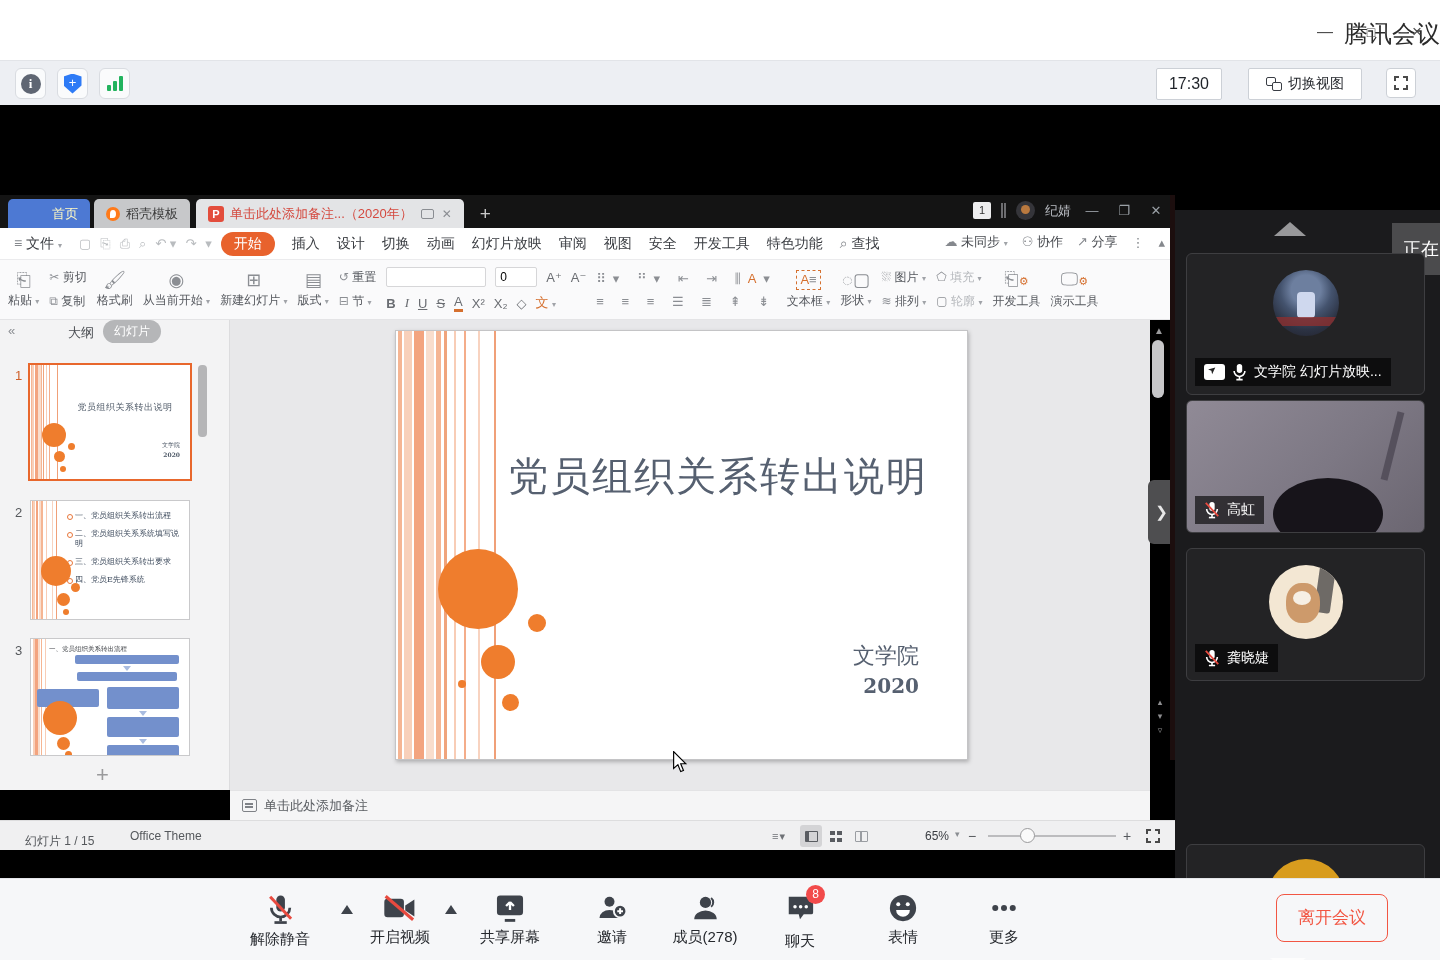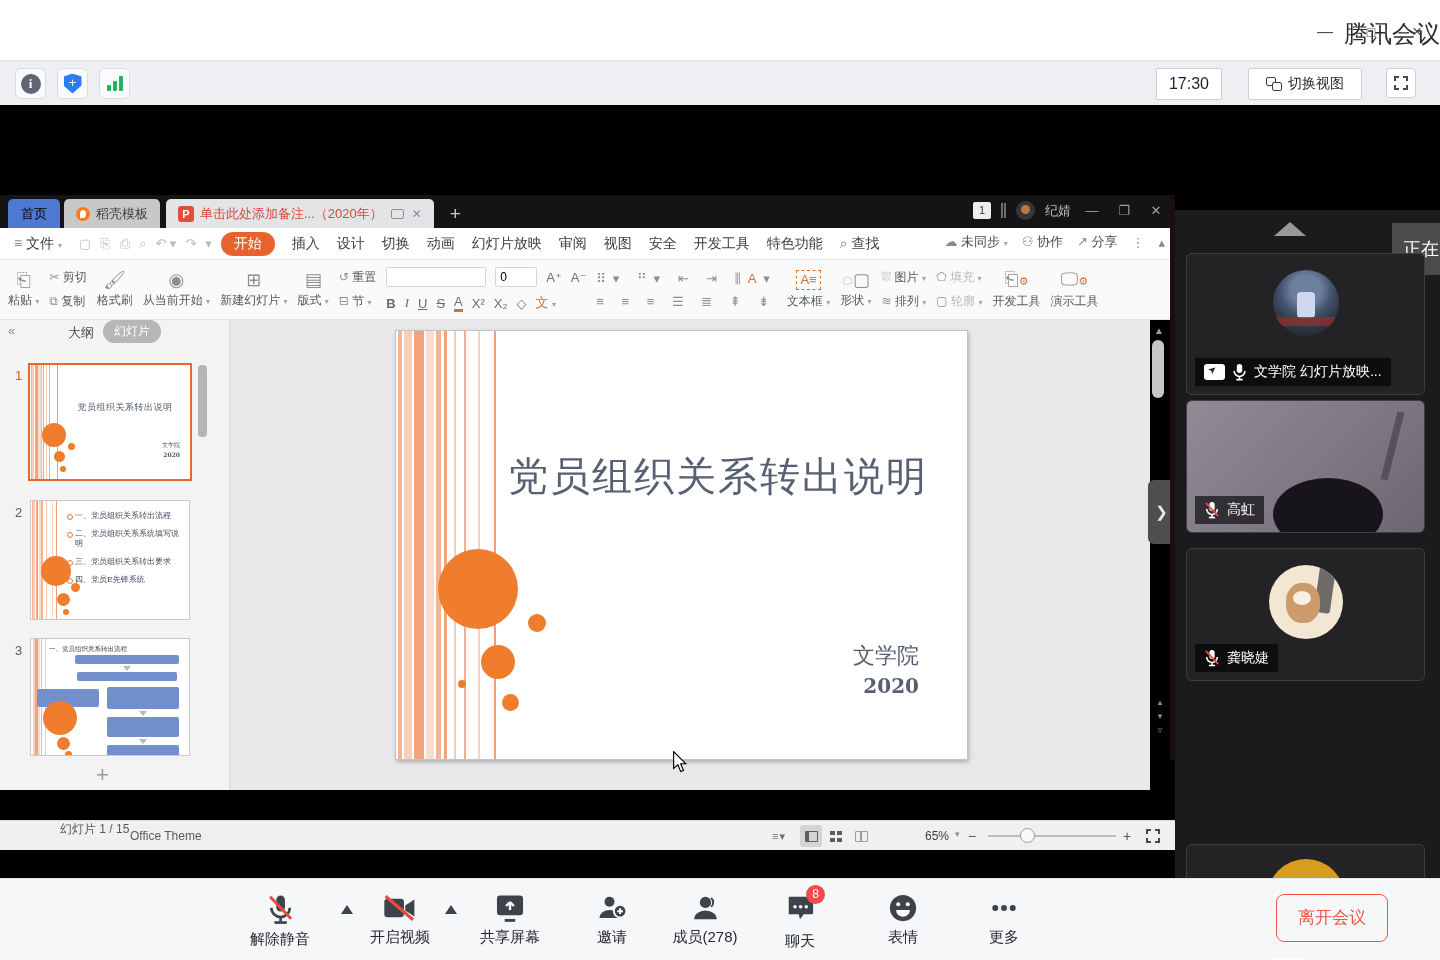--- a/index.html
+++ b/index.html
@@ -42,21 +42,21 @@
     background-repeat:no-repeat; }
 
   
   #stage { left:0; top:105px; width:1440px; height:773px; background:#000; }
 
   
   #wps { left:0; top:90px; width:1175px; height:625px; }
   
   #wps-tabs { left:0; top:0; width:1175px; height:33px; background:#141414; display:flex; align-items:flex-end; }
   .wtab { height:29px; display:flex; align-items:center; gap:6px; padding:0 12px; font-size:13px; border-radius:5px 5px 0 0; }
-  #tab-home { margin-left:8px; background:#4d79d3; color:#000000; width:52px; justify-content:center; }
+  #tab-home { margin-left:8px; background:#4d79d3; color:#fef9c3; width:82px; justify-content:flex-end; }
   #tab-docer { margin-left:4px; background:#c7c8ca; color:#3a3a3a; }
   .docer-logo { width:14px; height:14px; border-radius:50%; background:#ff7a1a; position:relative; }
   .docer-logo::after { content:""; position:absolute; left:4px; top:3px; width:6px; height:8px; border-radius:50% 50% 50% 0; background:#fff; }
   #tab-doc { margin-left:6px; background:#e3e4e6; color:#d4493f; }
   .wps-logo { width:16px; height:16px; border-radius:3px; background:#e34d3c; color:#fff; font-size:11px; font-weight:bold; text-align:center; line-height:16px; }
   .tab-mini { color:#8a8d92; font-size:12px; margin-left:2px; }
   .mini-mon { display:inline-block; width:13px; height:10px; border:1.5px solid #8a8d92; border-radius:2px; position:relative; top:1px; }
   #tab-plus { color:#c9c9c9; font-size:19px; margin-left:16px; line-height:29px; }
   #wps-userarea { position:absolute; right:8px; top:6px; display:flex; align-items:center; gap:10px; }
   .badge1 { width:18px; height:17px; background:#ededee; color:#333; font-size:11px; text-align:center; line-height:17px; border-radius:2px; }
@@ -131,21 +131,21 @@
   #rail-uparrow { left:1154px; top:130px; color:#9a9a9c; font-size:10px; }
   #rail-thumb { left:1152px; top:145px; width:12px; height:58px; background:#c6c6c8; border-radius:6px; }
   #flyout { left:1148px; top:285px; width:27px; height:64px; background:#4e4e50; border-radius:6px 0 0 6px; color:#e8e8e8; font-size:15px; display:flex; align-items:center; justify-content:center; }
   #rail-nav { left:1152px; top:500px; width:16px; color:#8e8e90; font-size:9px; text-align:center; line-height:14px; }
 
   
   #wps-notes { left:230px; top:595px; width:920px; height:30px; background:#f5f5f6; border-top:1px solid #e3e3e5; display:flex; align-items:center; gap:7px; padding-left:12px; font-size:13px; color:#595c61; }
   .note-ic { width:15px; height:13px; border:1.5px solid #7f8287; border-radius:2px; position:relative; }
   .note-ic::after { content:""; position:absolute; left:2px; top:3px; width:8px; height:1.5px; background:#7f8287; box-shadow:0 3px 0 #7f8287; }
   #wps-status { left:0; top:625px; width:1175px; height:30px; background:#f0f0f1; border-top:1px solid #ddddde; font-size:12px; color:#55585c; }
-  #st-pos { left:25px; top:0;margin-left:35px; } #st-theme { left:130px; top:8px; }
+  #st-pos { left:25px; top:12px; } #st-theme { left:130px; top:8px; }
   #st-noteic { left:772px; top:9px; color:#6e7176; font-size:11px; letter-spacing:1px; }
   .viewbtn { top:4px; width:22px; height:22px; border-radius:3px; display:flex; align-items:center; justify-content:center; }
   .vb-active { background:#d4d4d6; }
   #vb1 { left:800px; } #vb2 { left:825px; } #vb3 { left:850px; }
   .vb-norm { width:13px; height:11px; border:1.5px solid #595c61; border-left-width:4px; border-radius:1px; }
   .vb-grid { width:12px; height:11px; background:
      linear-gradient(#595c61,#595c61) 0 0/5px 4px, linear-gradient(#595c61,#595c61) 7px 0/5px 4px,
      linear-gradient(#595c61,#595c61) 0 7px/5px 4px, linear-gradient(#595c61,#595c61) 7px 7px/5px 4px; background-repeat:no-repeat; }
   .vb-read { width:13px; height:11px; border:1.5px solid #9a9da2; border-radius:1px; position:relative; }
   .vb-read::after { content:""; position:absolute; left:4.5px; top:0; bottom:0; width:1.5px; background:#9a9da2; }
@@ -447,20 +447,24 @@
         <div id="slide-org">文学院</div>
         <div id="slide-year">2020</div>
       </div>
     </div>
 
     <div id="rail-uparrow" class="abs">▲</div>
     <div id="rail-thumb" class="abs"></div>
     <div id="flyout" class="abs">❯</div>
     <div id="rail-nav" class="abs">▴<br>▾<br>▿</div>
 
+    <div id="wps-notes" class="abs">
+      <span class="note-ic"></span>
+      <span>单击此处添加备注</span>
+    </div>
     <div id="wps-status" class="abs">
       <span id="st-pos" class="abs">幻灯片 1 / 15</span>
       <span id="st-theme" class="abs">Office Theme</span>
       <span id="st-noteic" class="abs">≡▾</span>
       <span id="vb1" class="abs viewbtn vb-active">
           <span class="vb-norm"></span>
         </span>
       <span id="vb2" class="abs viewbtn">
           <span class="vb-grid"></span>
         </span>

